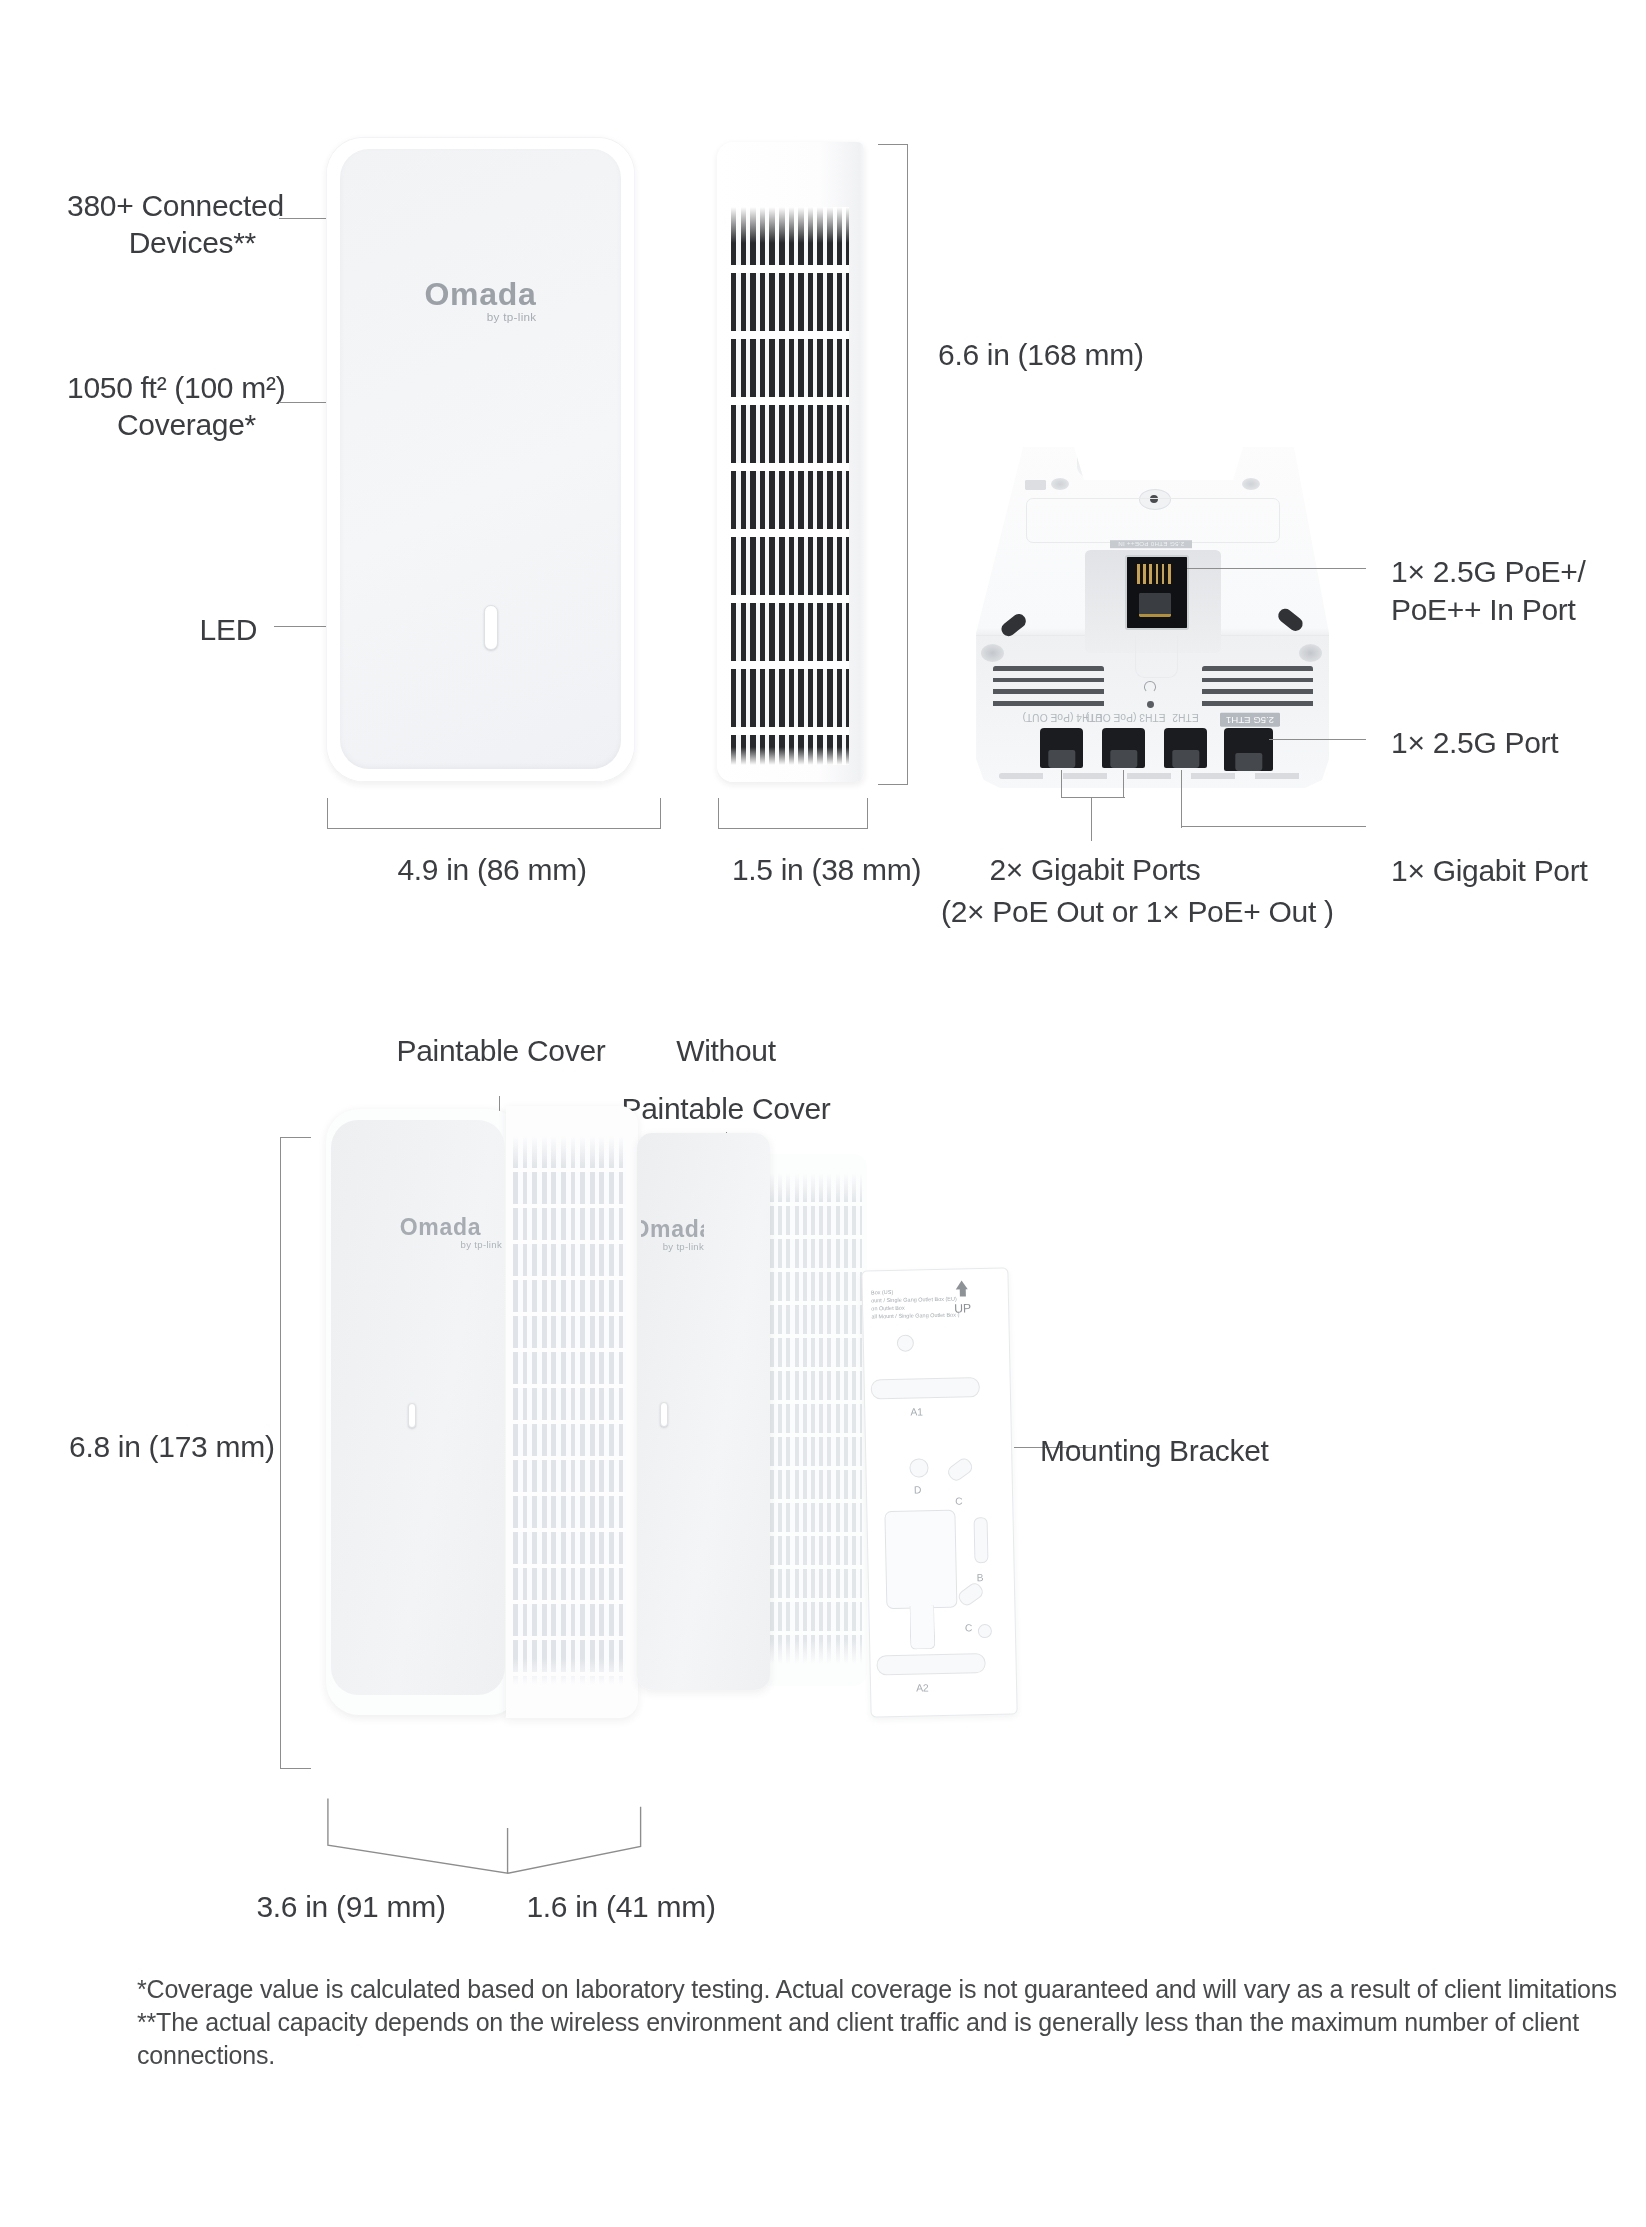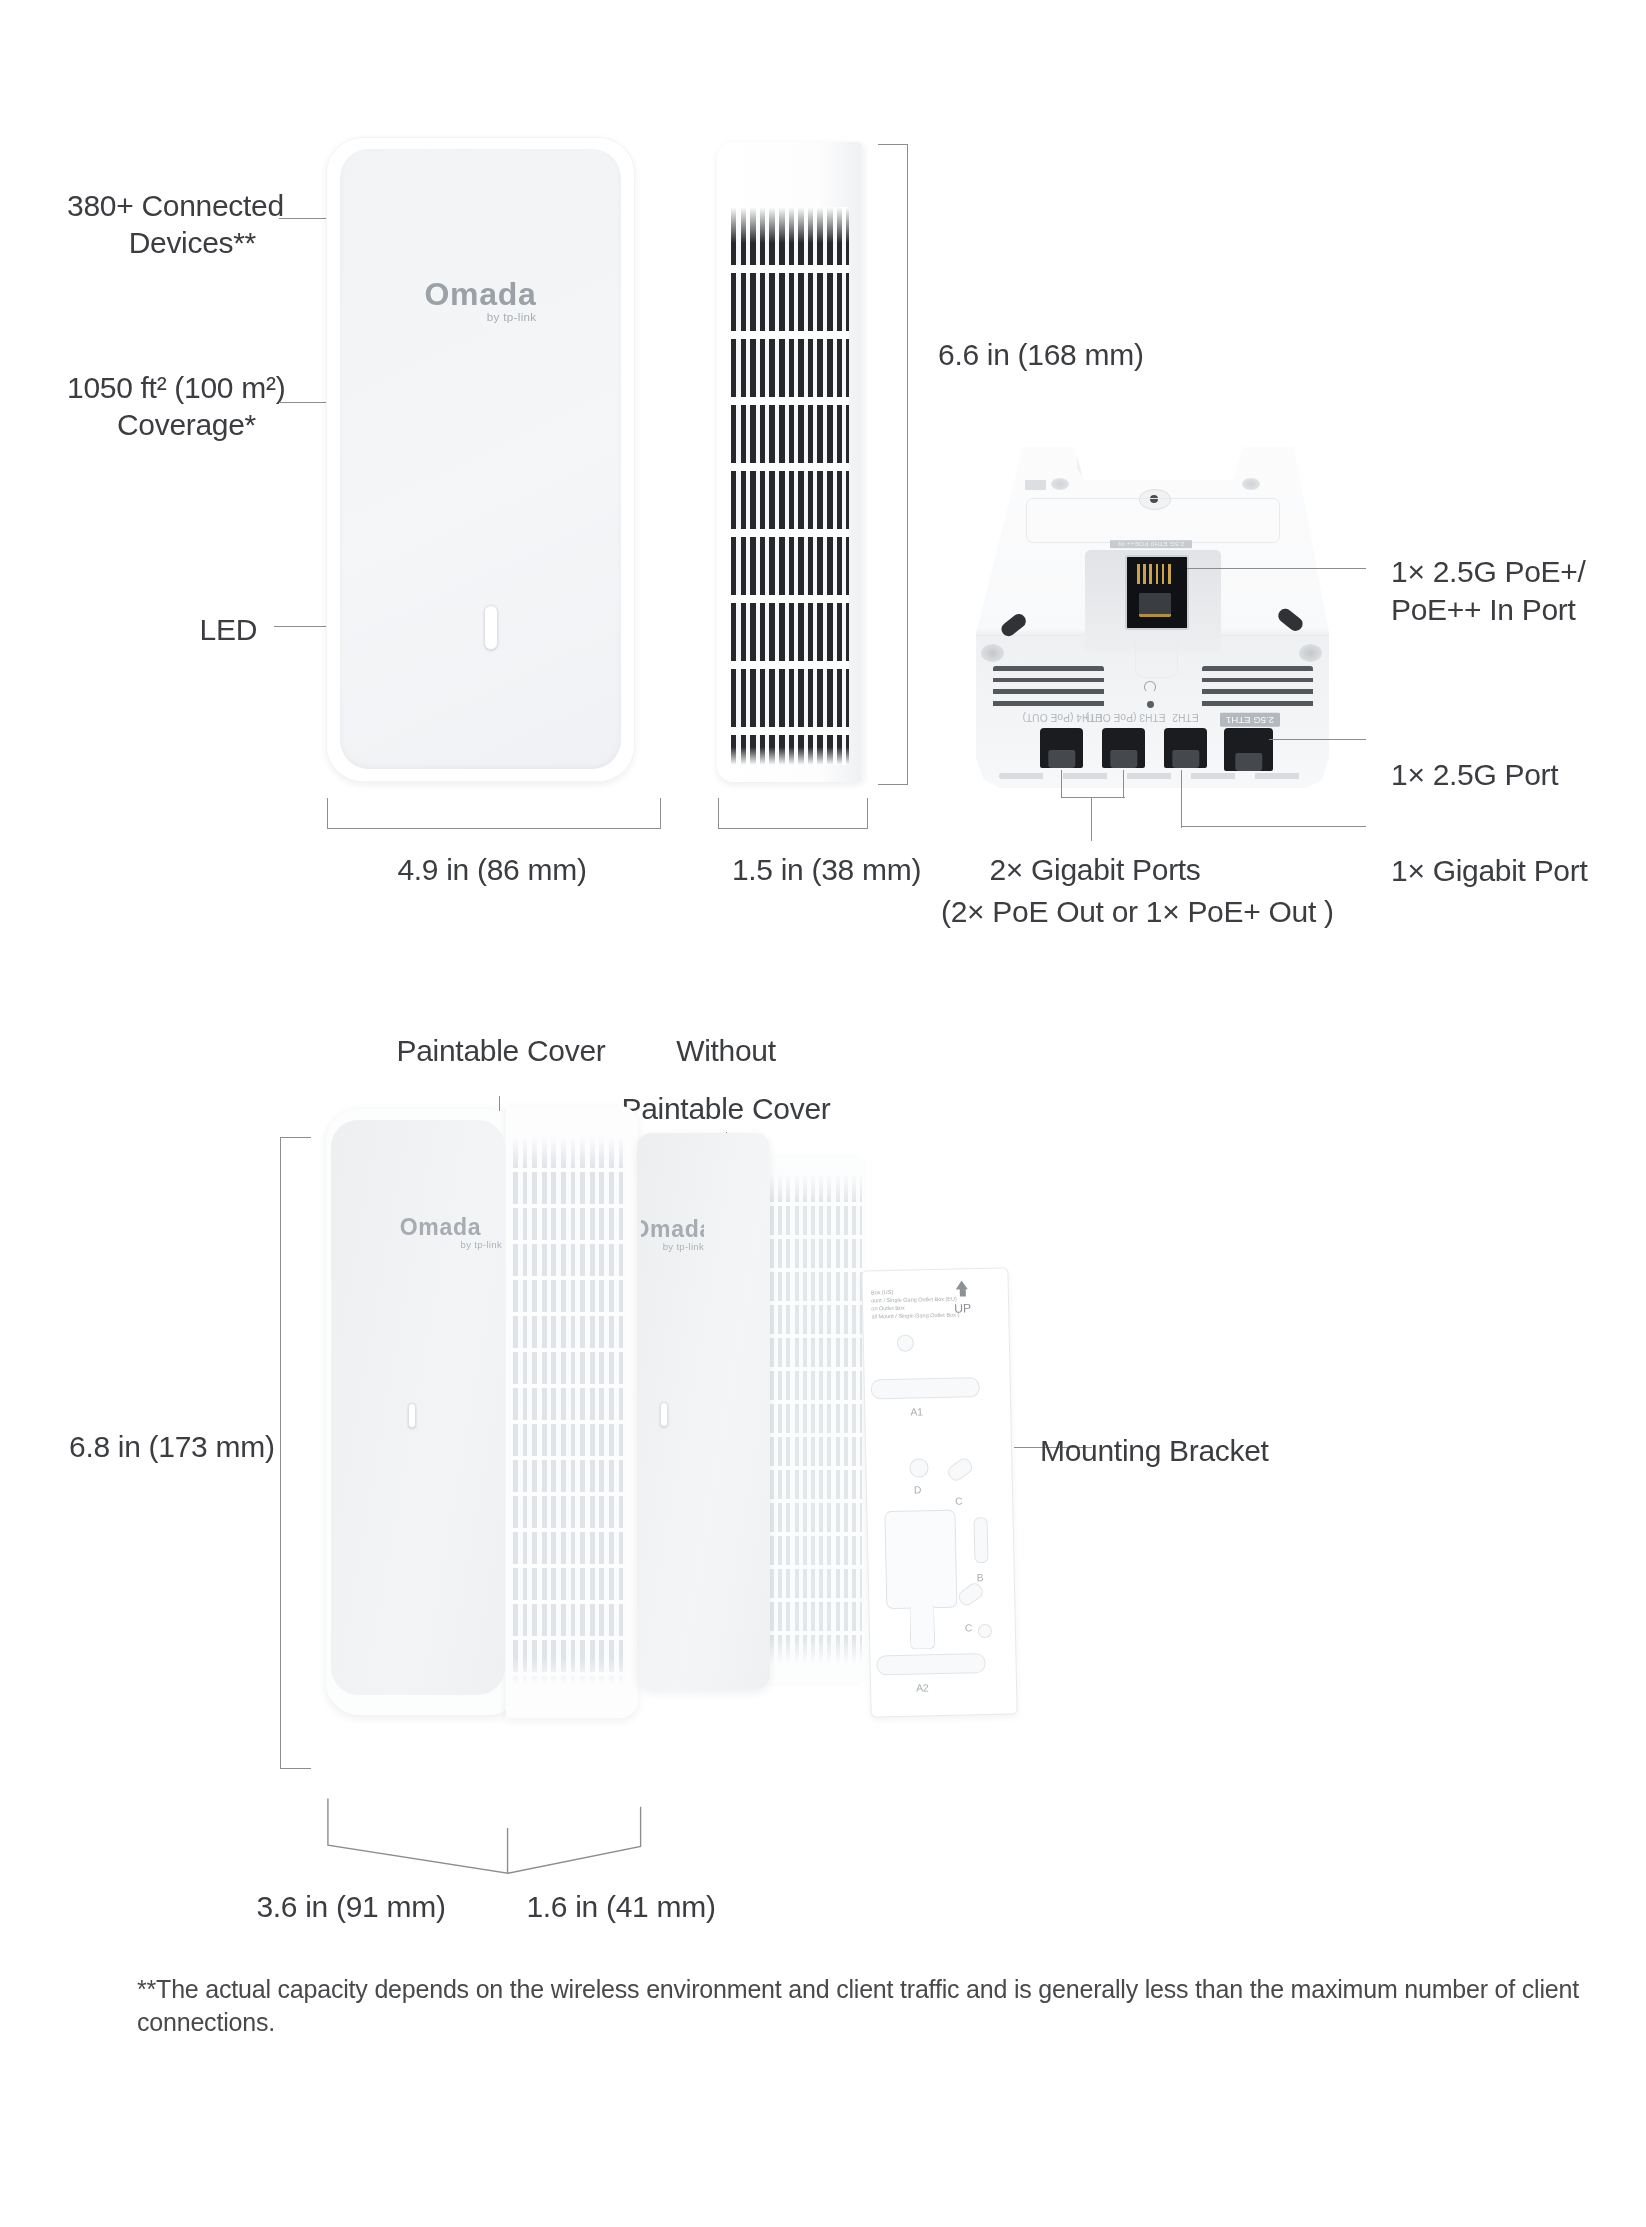--- a/index.html
+++ b/index.html
@@ -216,21 +216,21 @@
         <i></i>
       </div>
     <div class="botslots"></div>
   </div>
 
   <div class="leader-h" style="left:1187px;top:568px;width:179px;"></div>
   <div class="abs lbl" style="left:1391px;top:553px;">1× 2.5G PoE+/</div>
   <div class="abs lbl" style="left:1391px;top:591px;">PoE++ In Port</div>
 
   <div class="leader-h" style="left:1269px;top:739px;width:97px;"></div>
-  <div class="abs lbl" style="left:1391px;top:724px;margin-top:32px;">1× 2.5G Port</div>
+  <div class="abs lbl" style="left:1391px;top:724px;">1× 2.5G Port</div>
 
   <div class="leader-v" style="left:1181px;top:770px;height:58px;"></div>
   <div class="leader-h" style="left:1181px;top:826px;width:185px;"></div>
   <div class="abs lbl" style="left:1391px;top:812px;margin-top:40px;">1× Gigabit Port</div>
 
   <div class="leader-v" style="left:1061px;top:770px;height:27.4px;"></div>
   <div class="leader-v" style="left:1123px;top:770px;height:27.4px;"></div>
   <div class="leader-h" style="left:1061px;top:797px;width:64px;"></div>
   <div class="leader-v" style="left:1091px;top:797px;height:44px;"></div>
   <div class="abs lbl c" style="left:958px;top:851px;width:274px;">2× Gigabit Ports</div>
@@ -308,18 +308,19 @@
   <div class="abs lbl" style="left:1040px;top:1432px;">Mounting Bracket</div>
 
   <svg class="abs" style="left:295px;top:1784px;" width="384" height="110" viewBox="0 0 560 160">
     <polyline points="48,21 48,89 310,130 310,64" fill="none" stroke="#8d8d8d" stroke-width="2"></polyline>
     <polyline points="310,130 504,91 504,33" fill="none" stroke="#8d8d8d" stroke-width="2"></polyline>
   </svg>
   <div class="abs lbl c" style="left:214px;top:1888px;width:274px;">3.6 in (91 mm)</div>
   <div class="abs lbl c" style="left:484px;top:1888px;width:274px;">1.6 in (41 mm)</div>
 
   <div class="foot" style="top:1973px;">
+    <div>*Coverage value is calculated based on laboratory testing. Actual coverage is not guaranteed and will vary as a result of client limitations</div>
     <div>**The actual capacity depends on the wireless environment and client traffic and is generally less than the maximum number of client</div>
     <div>connections.</div>
   </div>
 
 </div>
 
 
 </body></html>

